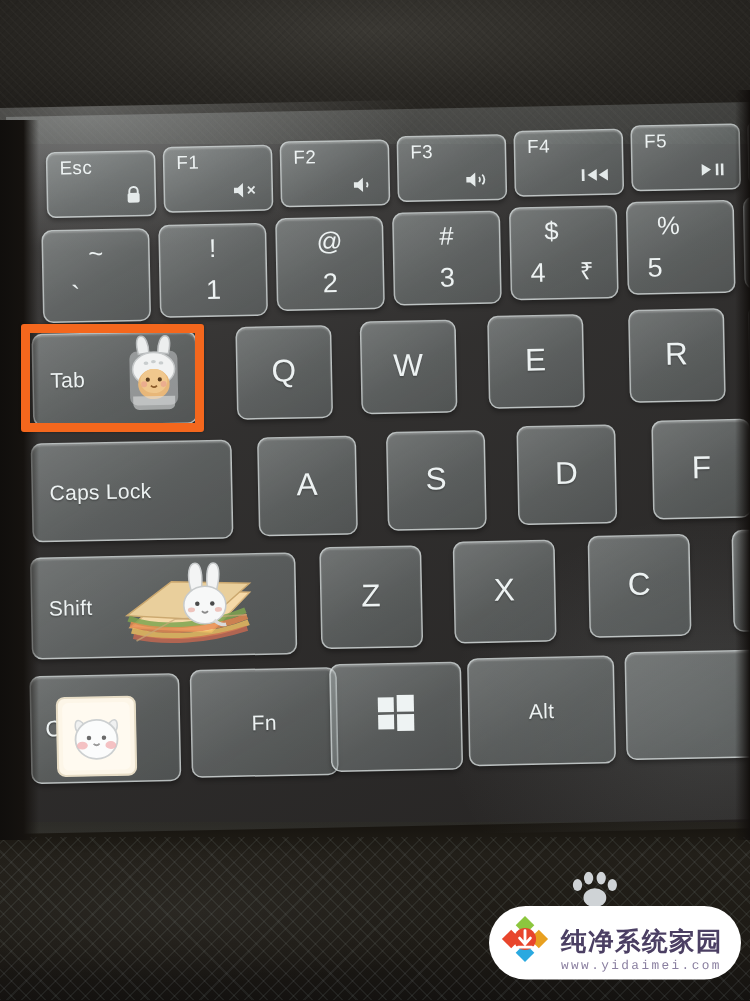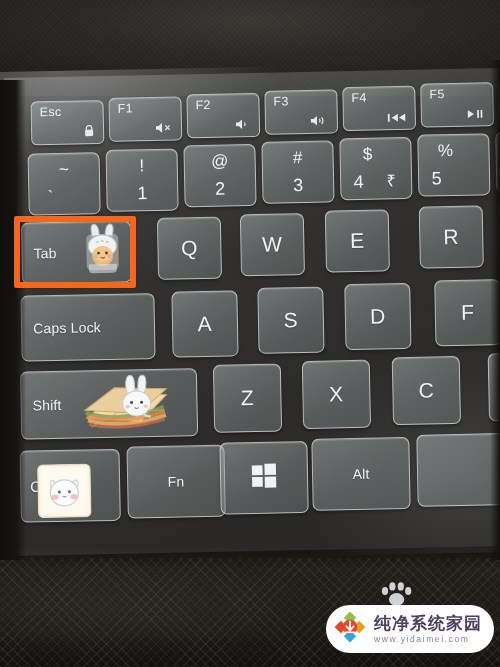--- a/index.html
+++ b/index.html
@@ -122,32 +122,32 @@
     box-shadow: 0 0 2px rgba(0,0,0,.35);
   }
 
   
   .sticker { position:absolute; z-index: 12; pointer-events:none; }
 
   
   #watermark {
     position:absolute; z-index:40;
     right: 6px; bottom: 14px;
-    display:flex; align-items:center; gap:7px;
+    display:flex; align-items:flex-end; gap:7px;
     background:#ffffff;
     border-radius: 26px;
     padding: 5px 12px 5px 7px;
   }
   #watermark .wm-text { display:flex; flex-direction:column; line-height:1; }
   #watermark .wm-cn {
     font-family:"DejaVu Sans", sans-serif;
     font-size:17px; font-weight:bold; color:#4b3f63; letter-spacing:1px;
   }
   #watermark .wm-url {
-    font-family:Liberation Sans, sans-serif;
+    font-family:Liberation Mono, monospace;
     font-size:8.5px; color:#8a7fa0; letter-spacing:1.6px; margin-top:3px;
   }
   #paw { position:absolute; z-index:39; right:86px; bottom:55px; }
 </style>
 </head>
 <body>
 
 <div id="photo">
 
   <div class="backdrop-top"></div>

